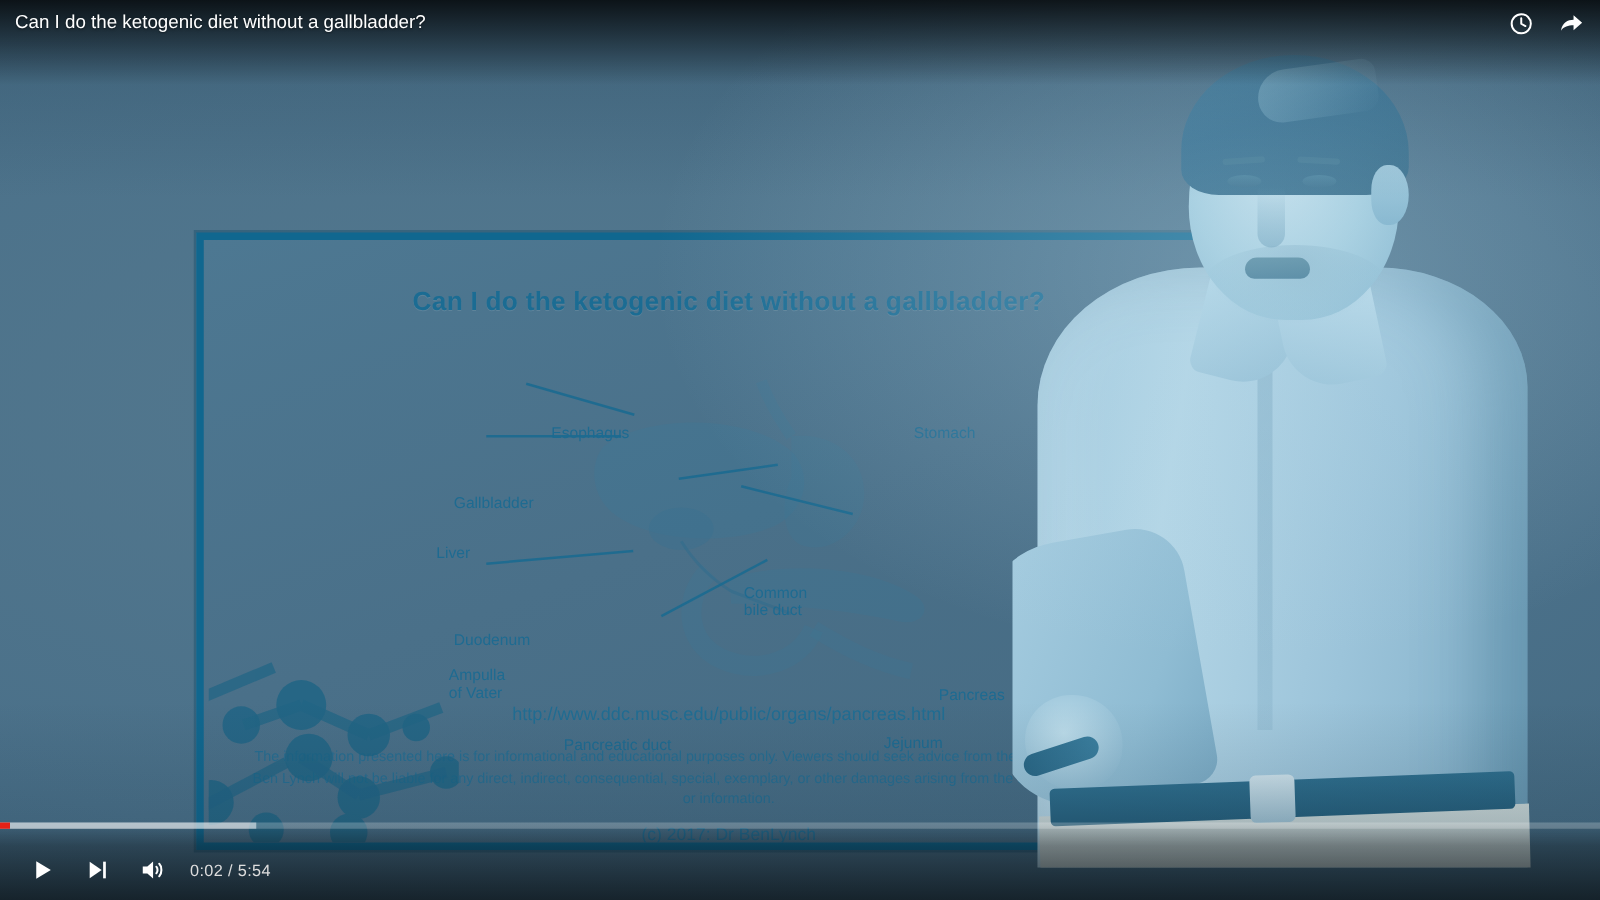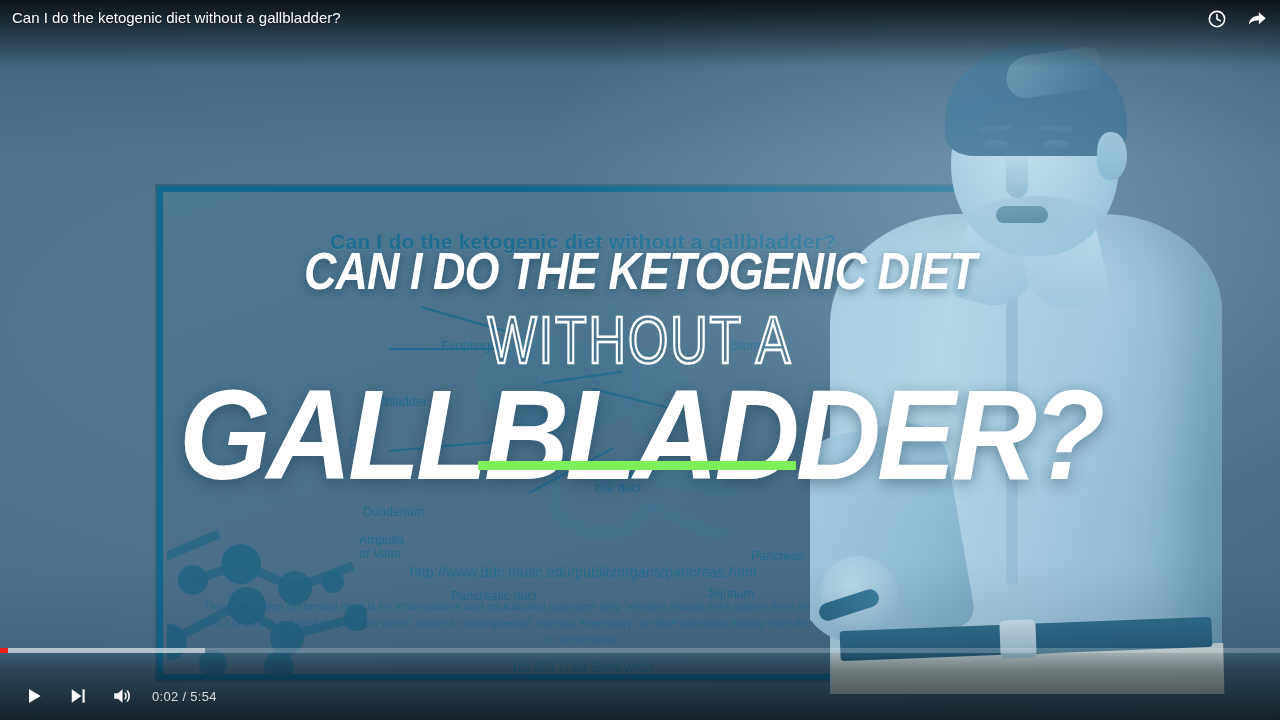--- a/index.html
+++ b/index.html
@@ -285,21 +285,21 @@
   }
   #top-actions {
     position:absolute; right:10px; top:6px;
     display:flex; align-items:center; gap:14px;
   }
   .top-action { width:26px; height:26px; display:flex; align-items:center; justify-content:center; cursor:pointer; }
   .top-action svg { display:block; }
 
   
   #bottom-bar {
-    position:absolute; left:0; right:0; bottom:0; height:72px;
+    position:absolute; left:0; right:0; bottom:0; height:62px;
     background:linear-gradient(180deg, rgba(0,0,0,0) 0%, rgba(0,0,0,.30) 30%, rgba(0,0,0,.62) 100%);
     z-index:40;
   }
   #progress-wrap {
     position:absolute; left:0; right:0; top:0; height:5px;
     background:rgba(255,255,255,.22);
     cursor:pointer;
   }
   #progress-loaded {
     position:absolute; left:0; top:0; height:5px;
@@ -458,26 +458,20 @@
       <div class="p-shape" id="arm"></div>
       <div class="p-shape" id="hand"></div>
       <div class="p-shape" id="marker"></div>
       <div class="p-shape" id="pants"></div>
       <div class="p-shape" id="belt"></div>
       <div class="p-shape" id="buckle"></div>
     </div>
 
     <div id="room-light"></div>
 
-    <div id="title-overlay">
-      <div id="ov-line1">CAN I DO THE KETOGENIC DIET</div>
-      <div id="ov-line2">WITHOUT A</div>
-      <div id="ov-line3">GALLBLADDER?</div>
-      <div id="ov-underline" style="background: rgb(126, 240, 90);"></div>
-    </div>
   </div>
 
   <div id="top-bar">
     <div id="top-title">Can I do the ketogenic diet without a gallbladder?</div>
     <div id="top-actions">
       <div class="top-action">
         <svg width="20" height="20" viewBox="0 0 24 24">
           <circle cx="12" cy="12" r="9.2" fill="none" stroke="#fff" stroke-width="1.9"></circle>
           <path d="M12 6.6 L12 12 L16 14.2" fill="none" stroke="#fff" stroke-width="1.9" stroke-linecap="round"></path>
         </svg>

